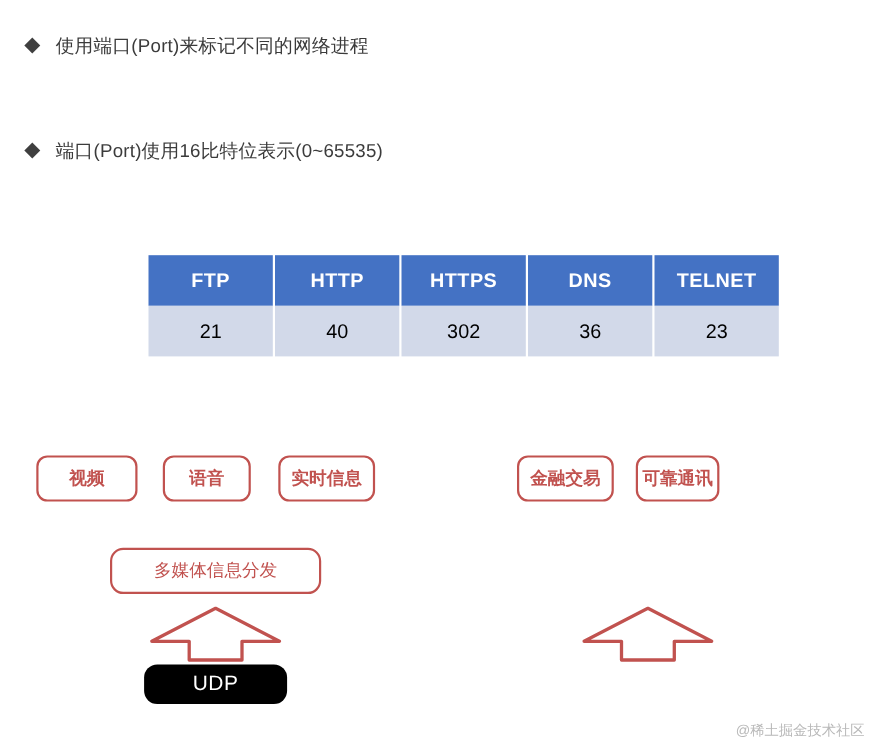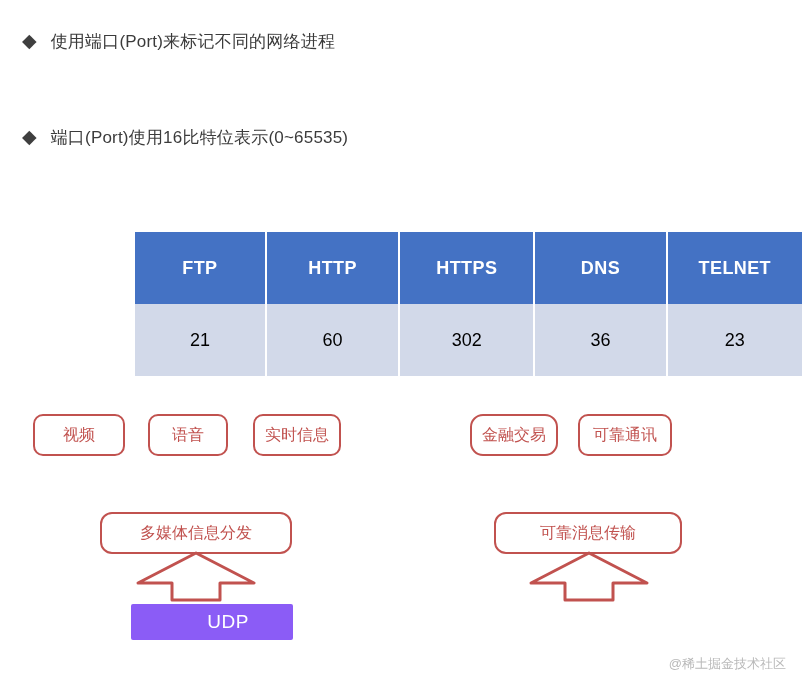--- a/index.html
+++ b/index.html
@@ -49,21 +49,21 @@
     left: 133px;
     top: 232px;
     border-collapse: separate;
     border-spacing: 2px 0;
     table-layout: fixed;
   }
   .port-table th,
   .port-table td {
     width: 111px;
     text-align: center;
-    padding: 14px;
+    padding: 1px;
   }
   .port-table th {
     height: 44px;
     background: #4472c4;
     color: #ffffff;
     font-size: 18px;
     font-weight: bold;
     letter-spacing: 0.4px;
   }
   .port-table td {
@@ -81,59 +81,58 @@
     border: 2px solid #c1524f;
     border-radius: 10px;
     background: #ffffff;
     color: #c1524f;
     font-size: 16px;
     display: flex;
     align-items: center;
     justify-content: center;
     white-space: nowrap;
   }
-  .chip.top  { height: 42px; top: 414px; }
-  .chip.mid  { height: 42px; top: 512px; border-radius: 12px; }
+  .chip.top  { height: 42px; top: 414px; font-weight: bold; }
+  .chip.mid  { height: 42px; top: 498px; border-radius: 12px; }
 
   
   #chip-video        { left: 33px;  width: 92px; }
   #chip-voice        { left: 148px; width: 80px; }
   #chip-realtime     { left: 253px; width: 88px; }
   #chip-multimedia   { left: 100px; width: 192px; }
 
   
-  #chip-finance      { left: 470px; width: 88px; border-radius: 13px; }
-  #chip-reliable     { left: 578px; width: 94px; text-align: right; }
+  #chip-finance      { left: 470px; width: 88px; }
+  #chip-reliable     { left: 578px; width: 76px; text-align: right; }
   #chip-mq           { left: 688px; width: 90px; }
   #chip-reliable-msg { left: 494px; width: 188px; }
 
   
   .block-arrow {
     position: absolute;
     top: 550px;
     width: 122px;
     height: 52px;
   }
   #arrow-left  { left: 135px; }
   #arrow-right { left: 528px; }
 
   
   .protocol-pill {
     position: absolute;
     top: 604px;
     height: 36px;
-    background: #8b5cf6;
-    border-radius: 2px;
+    background: #000000;
+    border-radius: 12px;
     color: #ffffff;
     font-size: 19px;
     display: flex;
     align-items: center;
     justify-content: center;
     letter-spacing: 0.5px;
-    padding-left: 32px;
   }
   #pill-udp { left: 131px; width: 130px; }
   #pill-tcp { left: 524px; width: 130px; }
 
   
   .watermark {
     position: absolute;
     right: 18px;
     bottom: 12px;
     font-size: 13px;
@@ -163,21 +162,21 @@
         <th>FTP</th>
         <th>HTTP</th>
         <th>HTTPS</th>
         <th>DNS</th>
         <th>TELNET</th>
       </tr>
     </thead>
     <tbody>
       <tr>
         <td>21</td>
-        <td>60</td>
+        <td>40</td>
         <td>302</td>
         <td>36</td>
         <td>23</td>
       </tr>
     </tbody>
   </table>
 
   <div class="chip top" id="chip-video">视频</div>
   <div class="chip top" id="chip-voice">语音</div>
   <div class="chip top" id="chip-realtime">实时信息</div>
@@ -186,21 +185,20 @@
 
   <svg class="block-arrow" id="arrow-left" viewBox="0 0 122 52">
     <polygon points="61,3 119,33 85,33 85,50 37,50 37,33 3,33" fill="#ffffff" stroke="#c1524f" stroke-width="3" stroke-linejoin="round"></polygon>
   </svg>
 
   <div class="protocol-pill" id="pill-udp">UDP</div>
 
   <div class="chip top" id="chip-finance">金融交易</div>
   <div class="chip top" id="chip-reliable">可靠通讯</div>
 
-  <div class="chip mid" id="chip-reliable-msg">可靠消息传输</div>
 
   <svg class="block-arrow" id="arrow-right" viewBox="0 0 122 52">
     <polygon points="61,3 119,33 85,33 85,50 37,50 37,33 3,33" fill="#ffffff" stroke="#c1524f" stroke-width="3" stroke-linejoin="round"></polygon>
   </svg>
 
 
   <div class="watermark">@稀土掘金技术社区</div>
 
 </div>
 

